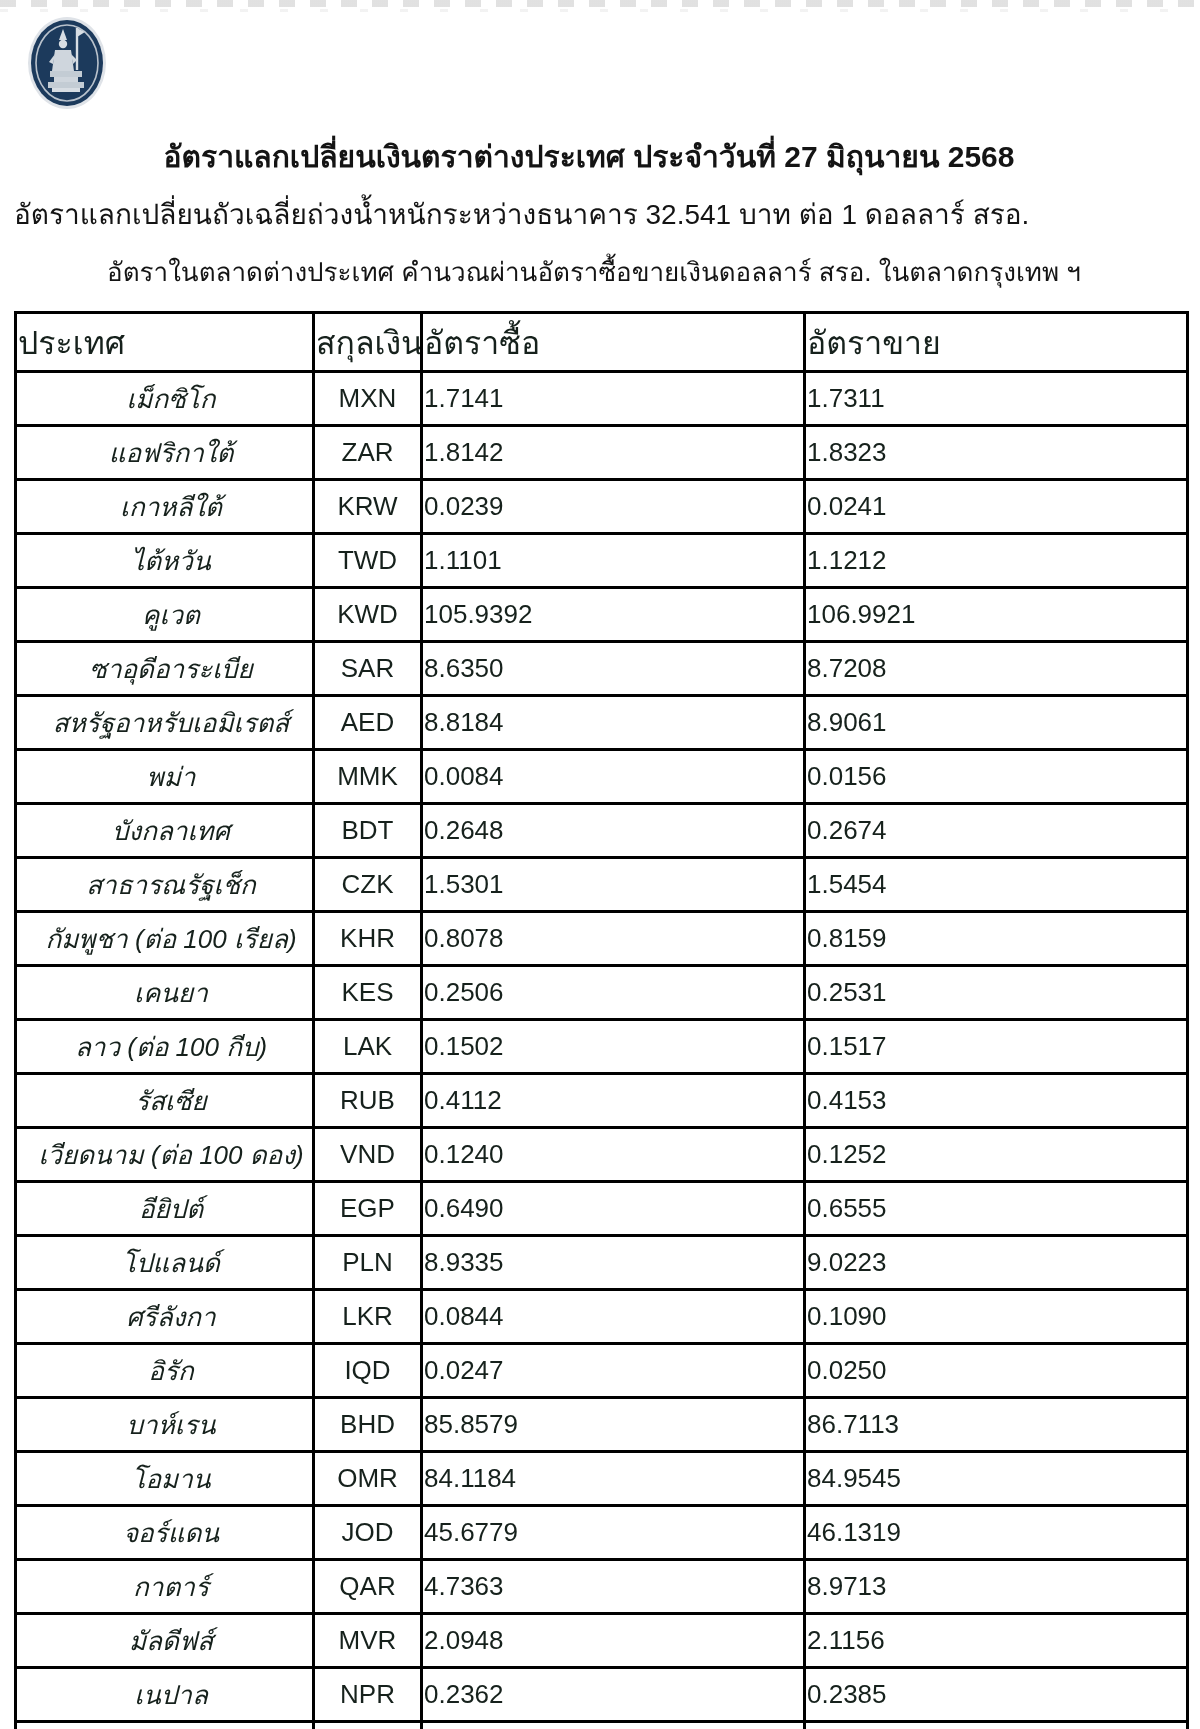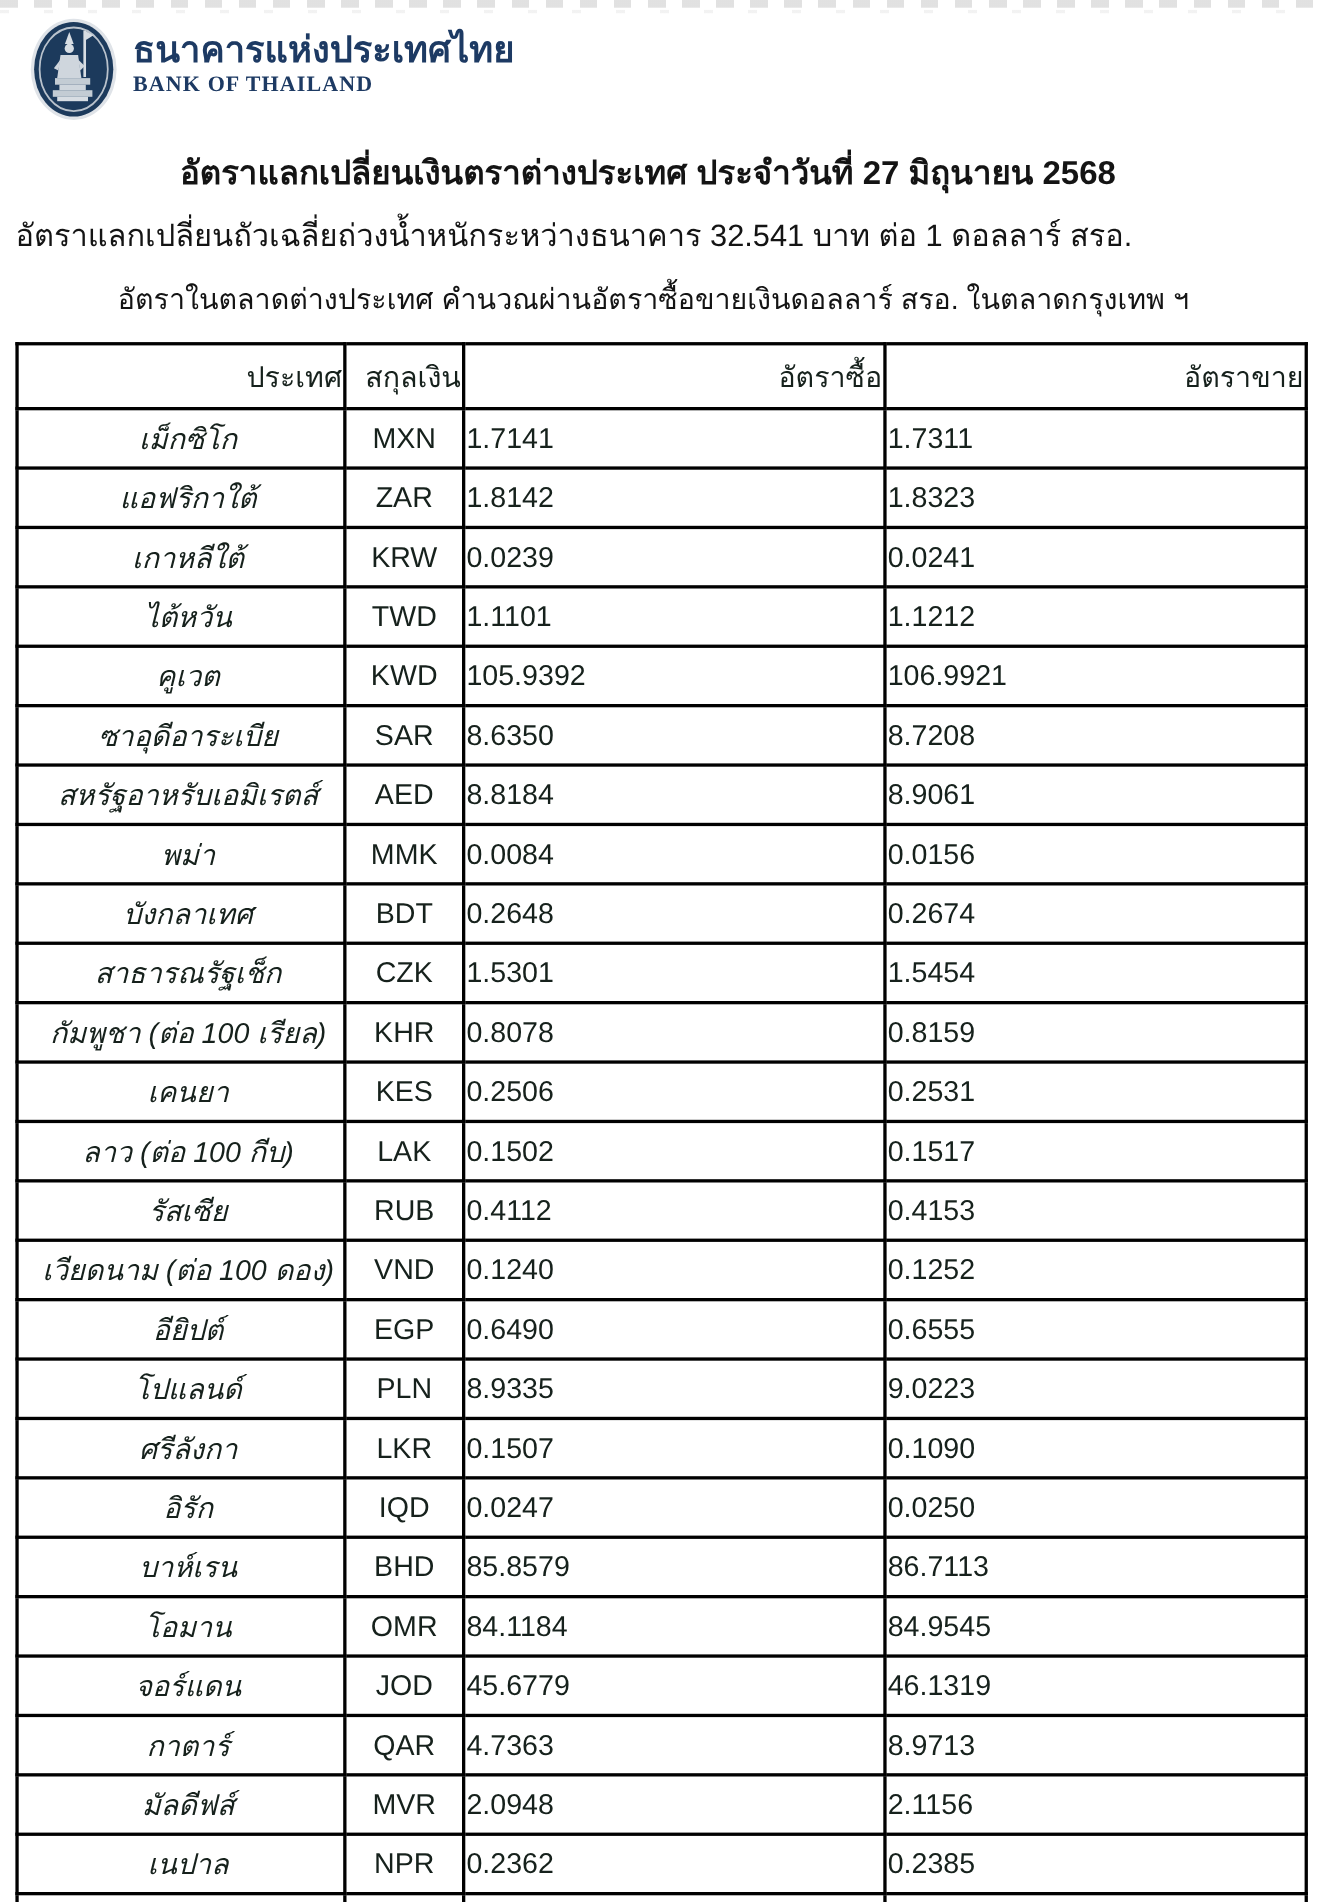--- a/index.html
+++ b/index.html
@@ -49,21 +49,21 @@
   }
   table.rates{
     position:absolute;top:311px;left:14px;
     width:1172px;border-collapse:collapse;table-layout:fixed;
   }
   .rates th,.rates td{
     border:3px solid #000000;
     overflow:hidden;white-space:nowrap;
   }
   .rates th{
-    height:54px;font-size:26px;font-weight:500;text-align:right;
+    height:54px;font-size:32px;font-weight:500;text-align:left;
     color:#16211c;
   }
   .rates td{
     height:49px;font-size:26px;font-weight:400;color:#16211c;
   }
   td.c-country{text-align:center;padding-left:14px;font-style:italic;}
   td.c-code{text-align:center;}
   td.c-rate{text-align:left;padding-right:12px;}
   .logo-svg{display:block;}
 </style>
@@ -87,24 +87,20 @@
         <circle cx="36" cy="28" r="4.2" fill="#d7dde3"></circle>
         <path d="M28 34 L44 34 L47 55 L25 55 Z" fill="#cfd6dd"></path>
         <path d="M28 38 L22 46 L26 48 Z" fill="#cfd6dd"></path>
         <path d="M44 38 L50 44 L46 48 Z" fill="#cfd6dd"></path>
         <rect x="23" y="55" width="32" height="6" fill="#c3ccd4"></rect>
         <rect x="27" y="61" width="24" height="5" fill="#cfd6dd"></rect>
         <rect x="21" y="66" width="36" height="6" fill="#c3ccd4"></rect>
         <rect x="25" y="72" width="28" height="4" fill="#d7dde3"></rect>
       </svg>
     </span>
-    <div class="brand-text">
-      <div class="brand-th">ธนาคารแห่งประเทศไทย</div>
-      <div class="brand-en">BANK OF THAILAND</div>
-    </div>
   </div>
 
   <div class="doc-title">อัตราแลกเปลี่ยนเงินตราต่างประเทศ ประจำวันที่ 27 มิถุนายน 2568</div>
   <div class="doc-subtitle">อัตราแลกเปลี่ยนถัวเฉลี่ยถ่วงน้ำหนักระหว่างธนาคาร 32.541 บาท ต่อ 1 ดอลลาร์ สรอ.</div>
   <div class="market-note">อัตราในตลาดต่างประเทศ คำนวณผ่านอัตราซื้อขายเงินดอลลาร์ สรอ. ในตลาดกรุงเทพ ฯ</div>
 
   <table class="rates">
     <colgroup>
       <col style="width:298px">
       <col style="width:108px">
@@ -236,21 +232,21 @@
     <tr>
       <td class="c-country">โปแลนด์</td>
       <td class="c-code">PLN</td>
       <td class="c-rate">8.9335</td>
       <td class="c-rate">9.0223</td>
     </tr>
 
     <tr>
       <td class="c-country">ศรีลังกา</td>
       <td class="c-code">LKR</td>
-      <td class="c-rate">0.1507</td>
+      <td class="c-rate">0.0844</td>
       <td class="c-rate">0.1090</td>
     </tr>
 
     <tr>
       <td class="c-country">อิรัก</td>
       <td class="c-code">IQD</td>
       <td class="c-rate">0.0247</td>
       <td class="c-rate">0.0250</td>
     </tr>
 

